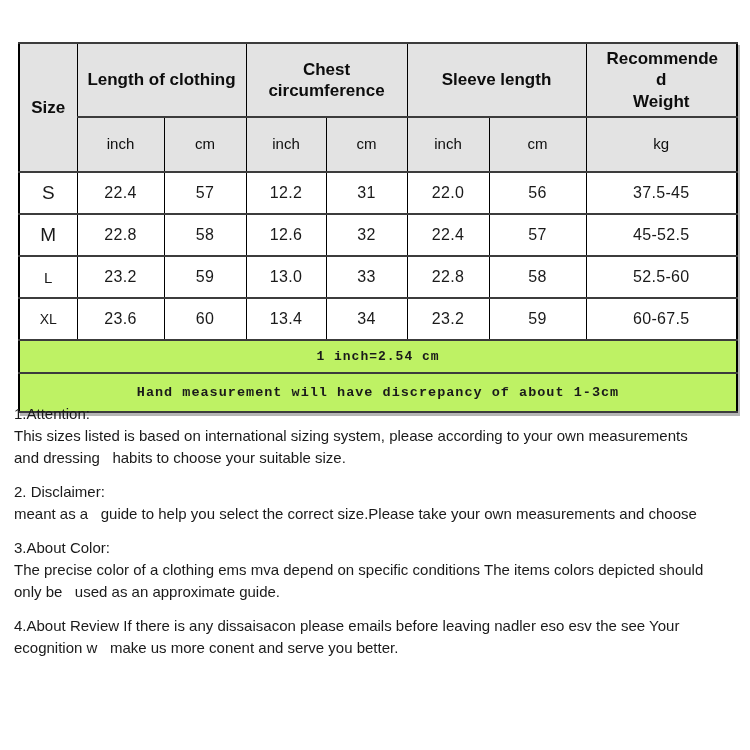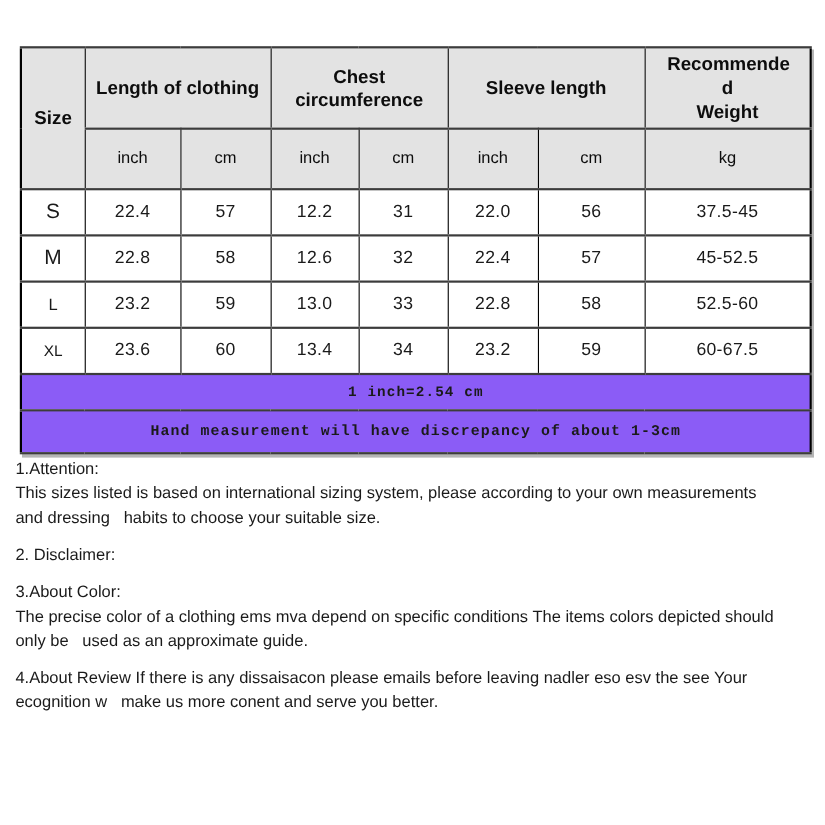--- a/index.html
+++ b/index.html
@@ -67,29 +67,29 @@
   }
   tr.r-data td.size-cell { font-size: 19px; letter-spacing: 0; }
   tr.r-data.row-l  td.size-cell { font-size: 15px; }
   tr.r-data.row-xl td.size-cell { font-size: 14px; }
 
   td.note-cell {
     font-family: "Liberation Mono", "DejaVu Sans Mono", monospace;
     font-weight: 700;
     font-size: 13px;
     letter-spacing: 1px;
-    background: #8b5cf6;
+    background: #bef264;
   }
   tr.r-note2 td.note-cell { font-size: 13.5px; }
 
   
   .notes {
     position: absolute;
     left: 14px;
-    top: 416px;
+    top: 403px;
     width: 724px;
   }
   .note-section { margin: 0 0 12px 0; }
   .note-line {
     font-size: 15px;
     line-height: 22px;
     white-space: pre-wrap;
     color: #1a1a1a;
   }
 </style>
@@ -180,20 +180,21 @@
   </table>
 
   <div class="notes">
     <div class="note-section">
       <div class="note-line">1.Attention:</div>
       <div class="note-line">This sizes listed is based on international sizing system, please according to your own measurements</div>
       <div class="note-line">and dressing   habits to choose your suitable size.</div>
     </div>
     <div class="note-section">
       <div class="note-line">2. Disclaimer:</div>
+      <div class="note-line">meant as a   guide to help you select the correct size.Please take your own measurements and choose</div>
     </div>
     <div class="note-section">
       <div class="note-line">3.About Color:</div>
       <div class="note-line">The precise color of a clothing ems mva depend on specific conditions The items colors depicted should</div>
       <div class="note-line">only be   used as an approximate guide.</div>
     </div>
     <div class="note-section">
       <div class="note-line">4.About Review If there is any dissaisacon please emails before leaving nadler eso esv the see Your</div>
       <div class="note-line">ecognition w   make us more conent and serve you better.</div>
     </div>

